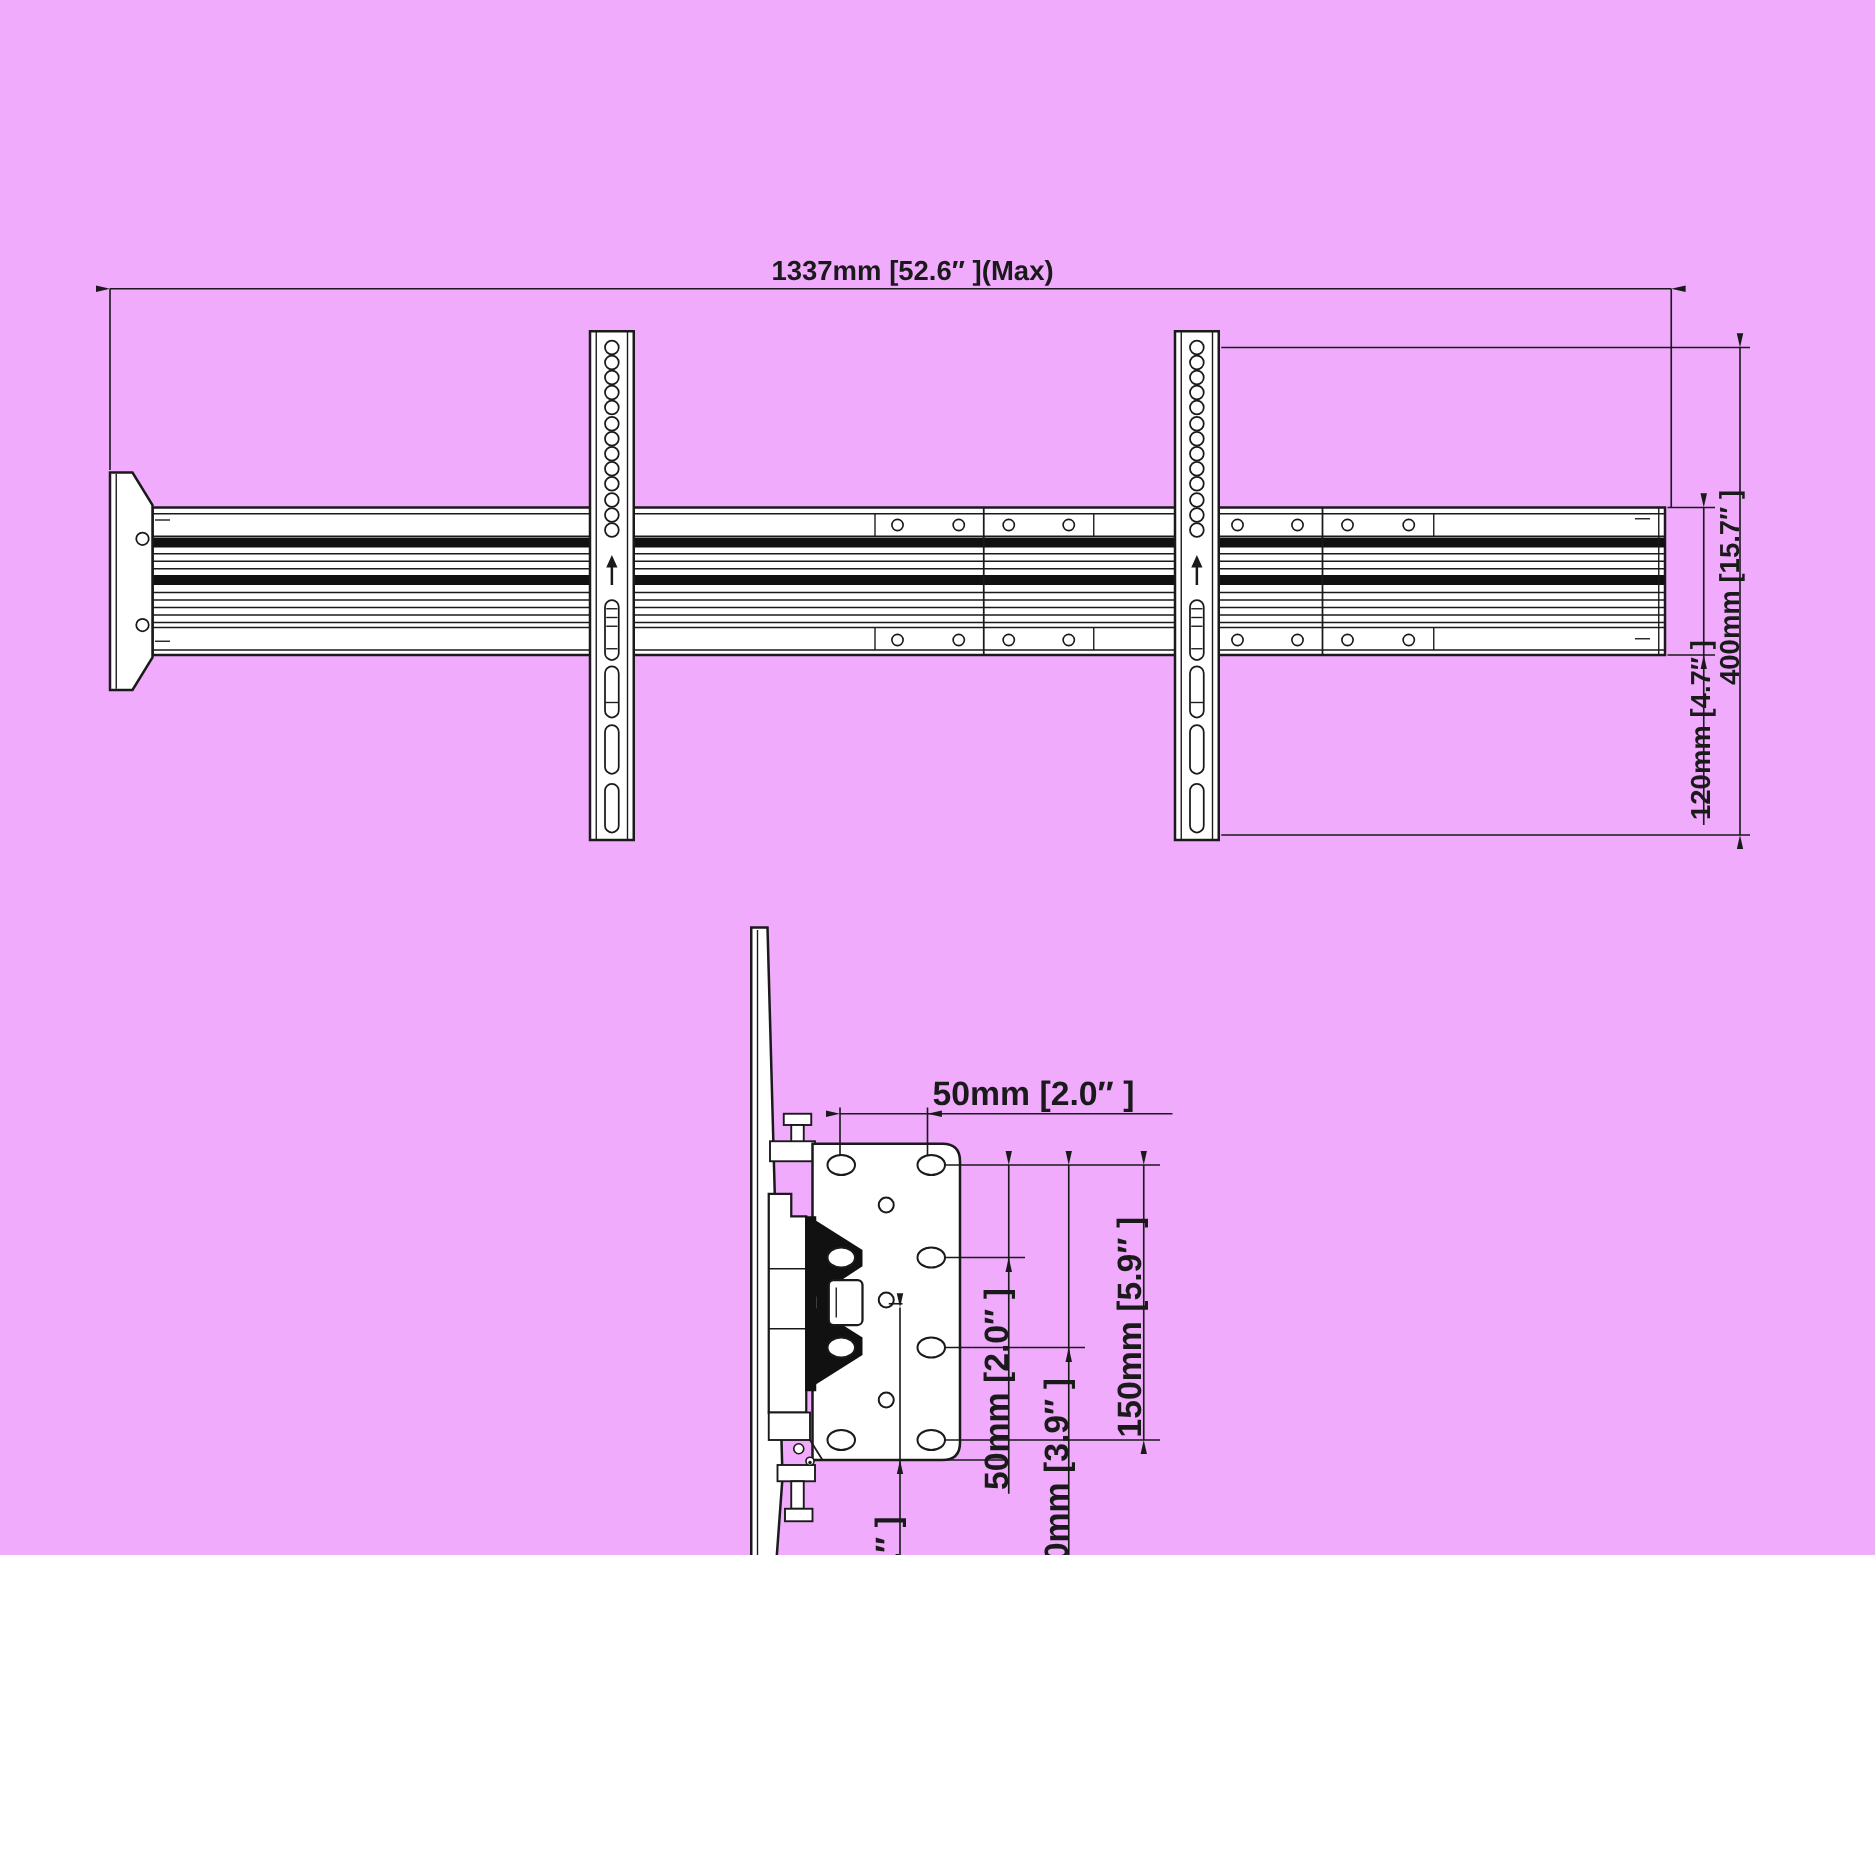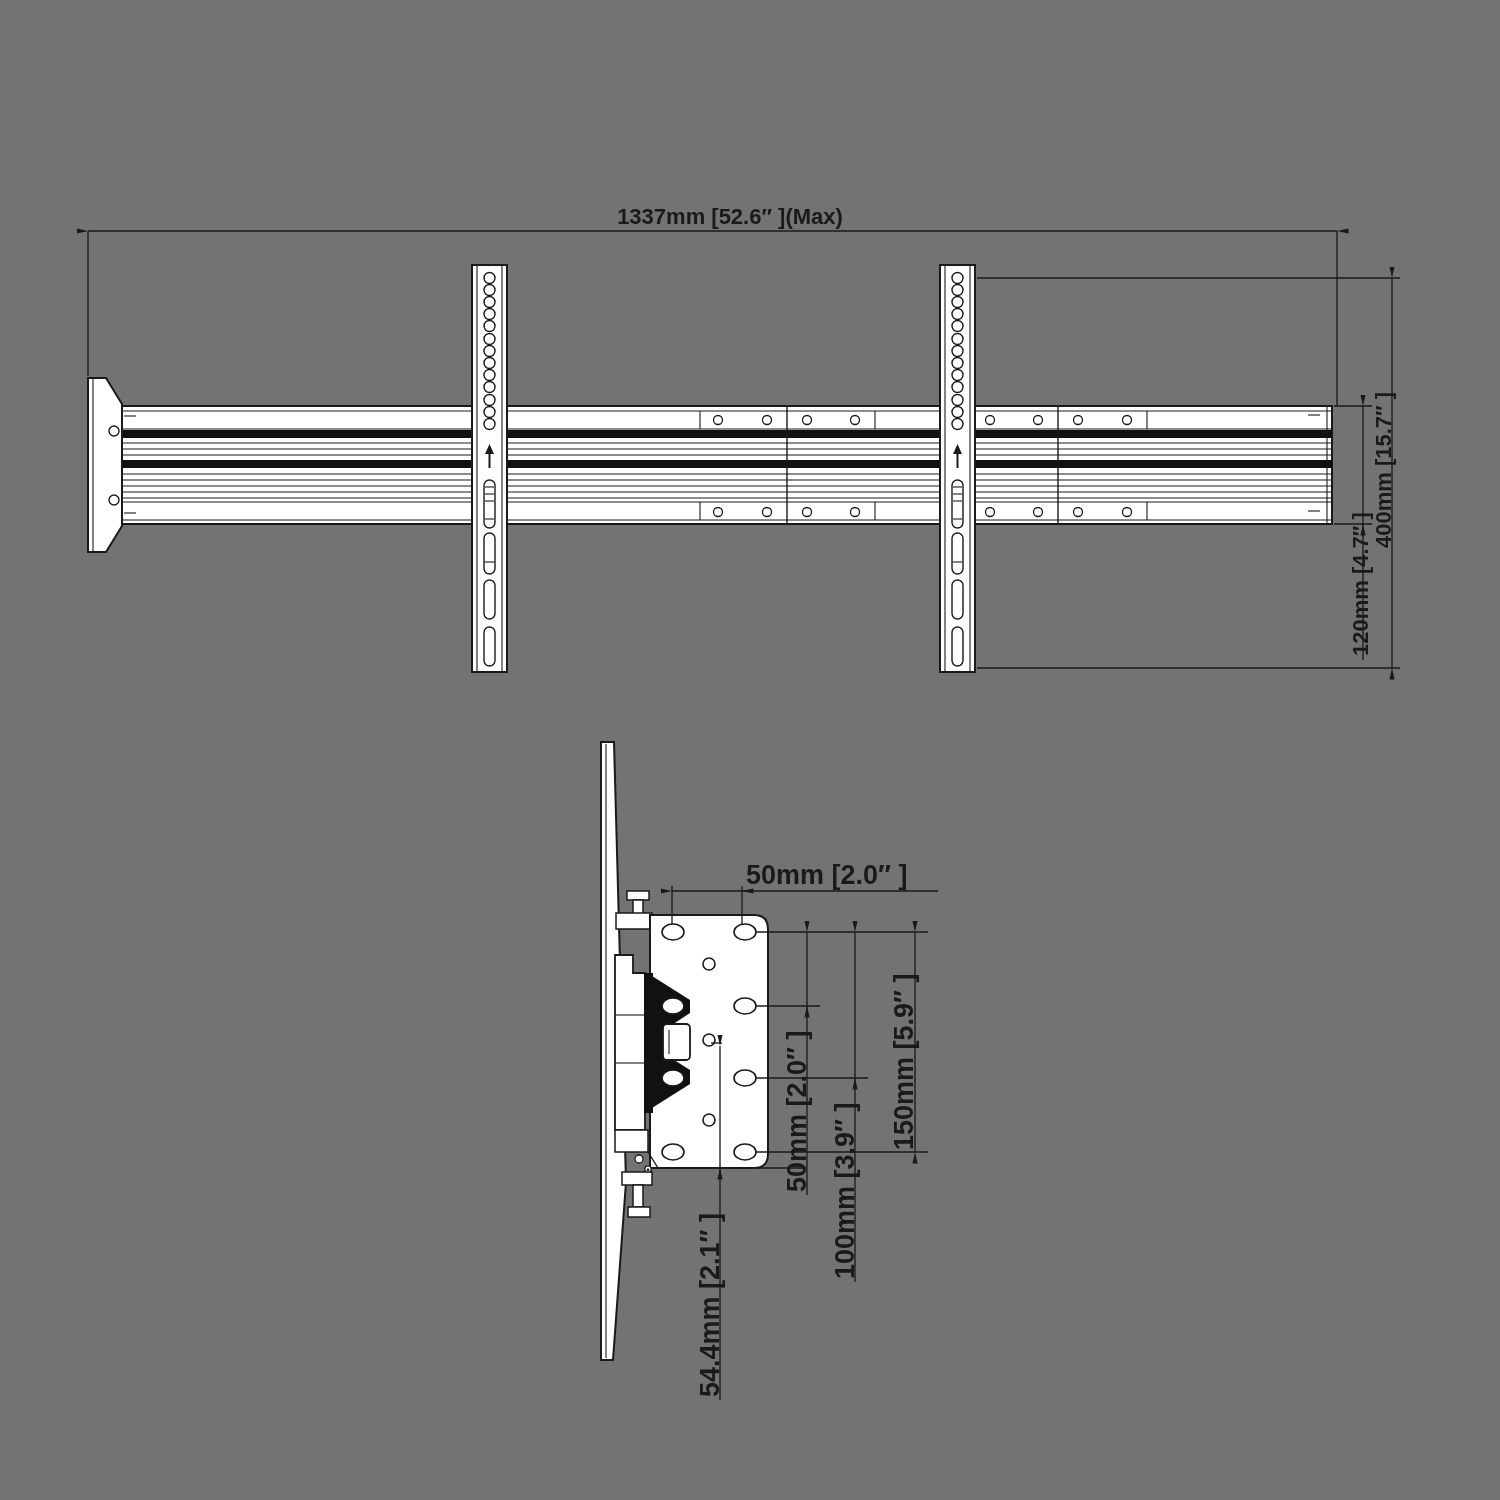--- a/index.html
+++ b/index.html
@@ -1,16 +1,16 @@
 <!DOCTYPE html>
 <html><head>
 <meta charset="utf-8">
 <style>
   html,body{margin:0;padding:0;background:#ffffff;}
-  .canvas{width:1500px;height:1500px;position:relative;background:#737373;overflow:hidden;}
+  .canvas{width:1500px;height:1244px;position:relative;background:#f0abfc;overflow:hidden;}
   svg{display:block;}
   text{font-family:"Liberation Sans","DejaVu Sans",sans-serif;fill:#1a1a1a;}
   .dim{font-weight:700;}
   .dim-lg{font-size:27px;}
   .dim-md{font-size:22px;}
   .dim-top{font-size:22px;font-weight:700;}
   .ln{stroke:#1a1a1a;stroke-width:1.4;fill:none;}
   .ln2{stroke:#1a1a1a;stroke-width:2;fill:none;}
   .thin{stroke:#1a1a1a;stroke-width:1.1;fill:none;}
   .dimln{stroke:#1a1a1a;stroke-width:1.3;fill:none;}

